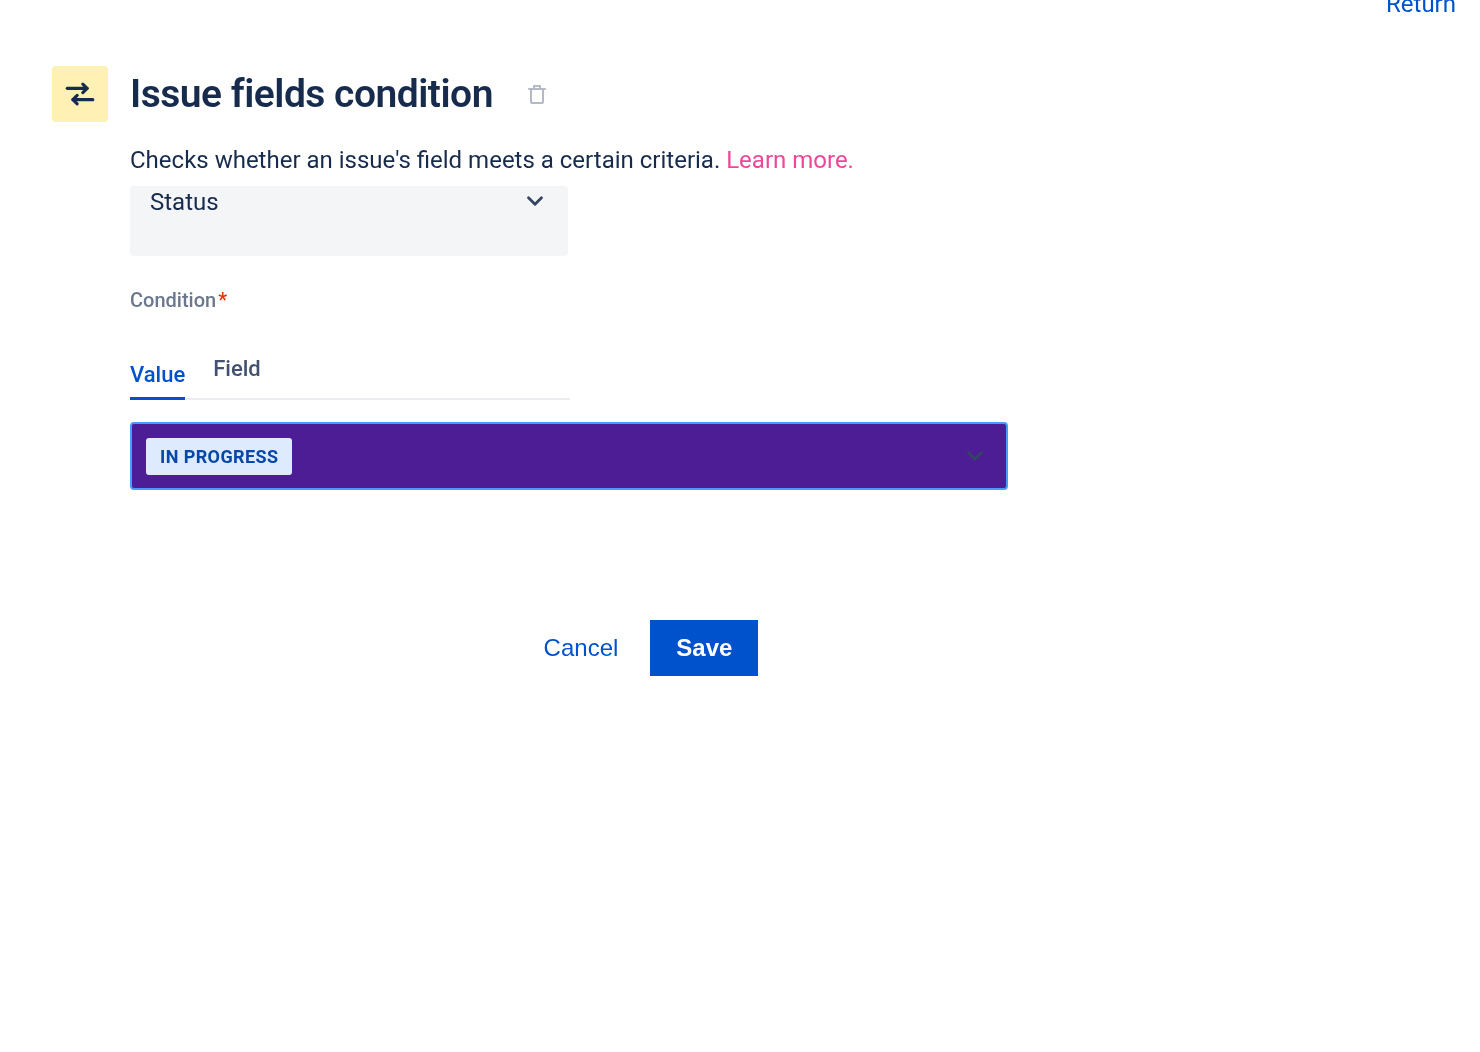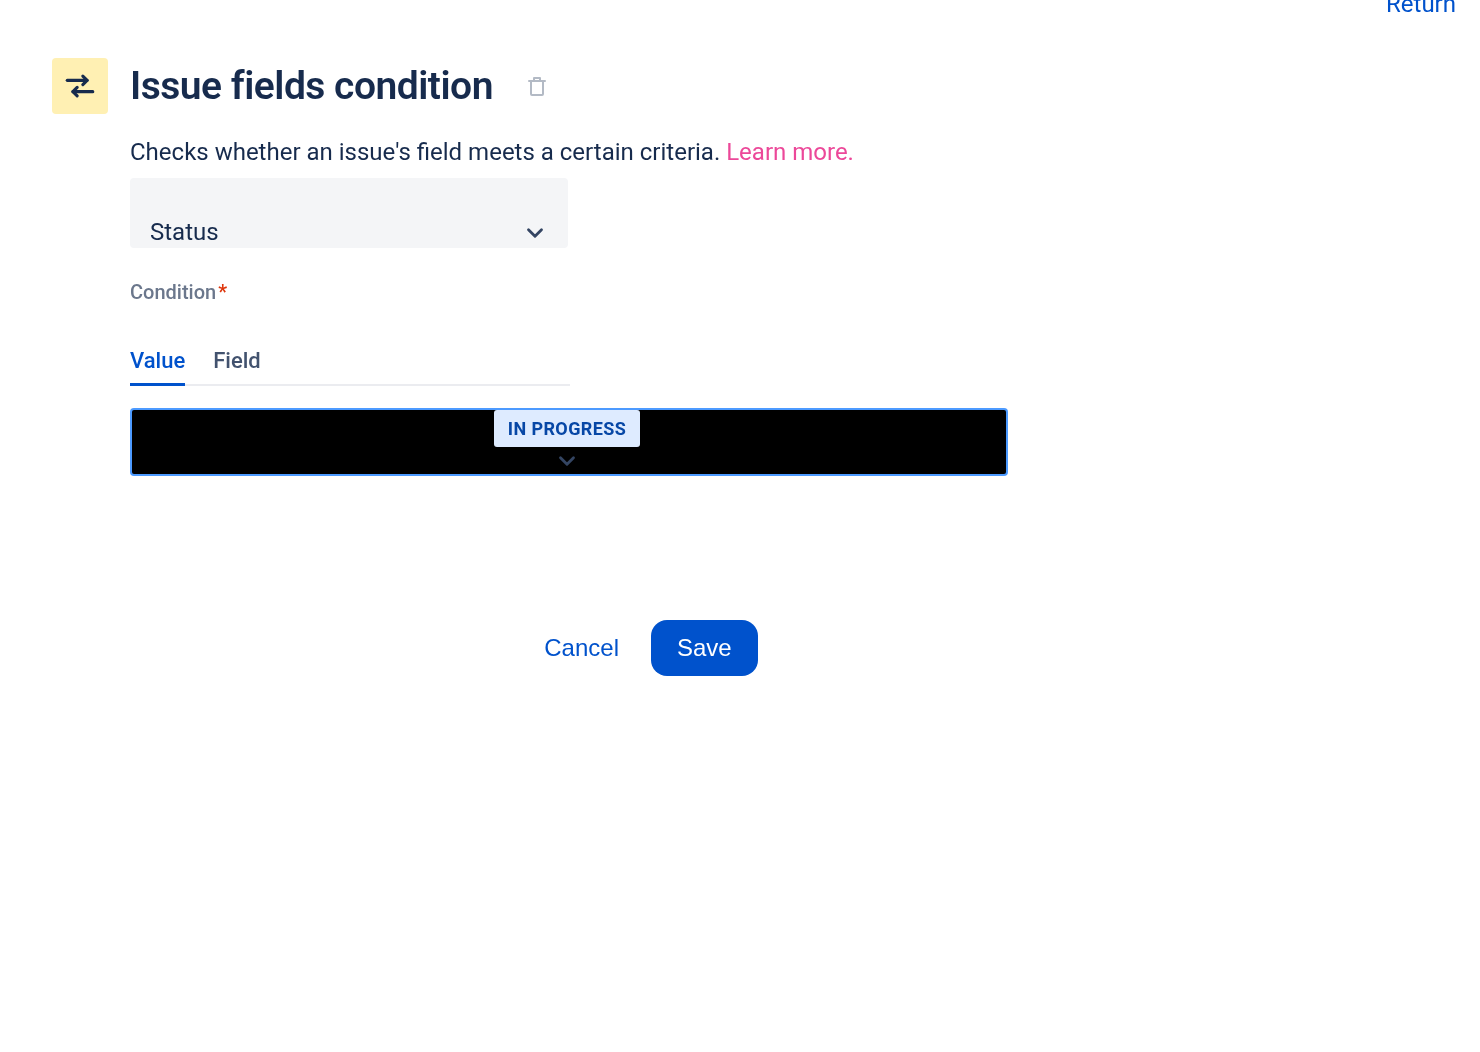--- a/index.html
+++ b/index.html
@@ -16,21 +16,21 @@
   .top-right-link {
     position: absolute;
     top: -10px;
     right: 24px;
     color: #0052cc;
     font-size: 24px;
   }
   .panel {
     position: absolute;
     left: 52px;
-    top: 58px;
+    top: 66px;
     width: 1200px;
   }
   .header-row {
     display: flex;
     align-items: center;
     gap: 22px;
   }
   .header-icon {
     width: 56px;
     height: 56px;
@@ -76,21 +76,21 @@
     margin-left: 2px;
   }
   .select {
     margin-top: 12px;
     width: 438px;
     height: 70px;
     background: #f4f5f7;
     border: 2px solid #f4f5f7;
     border-radius: 4px;
     display: flex;
-    align-items: flex-end;
+    align-items: flex-start;
     justify-content: space-between;
     padding: 0 18px;
     font-size: 24px;
     color: #172b4d;
     cursor: pointer;
   }
   .chevron {
     color: #42526e;
     display: inline-flex;
   }
@@ -105,34 +105,34 @@
     font-size: 22px;
     font-weight: 500;
     padding-bottom: 10px;
     color: #42526e;
     cursor: pointer;
     margin-bottom: -2px;
   }
   .tab.active {
     color: #0052cc;
     border-bottom: 3px solid #0052cc;
+    margin-top: 6px;
   }
   .value-select {
     margin-top: 22px;
     width: 878px;
     height: 68px;
     border: 2px solid #4c9aff;
     border-radius: 4px;
     display: flex;
     align-items: center;
     justify-content: space-between;
     padding: 0 18px 0 14px;
     cursor: pointer;
-    background: #000000;
-    flex-direction: column;
+    background: #4c1d95;
   }
   .status-lozenge {
     background: #deebff;
     color: #0747a6;
     font-size: 18px;
     font-weight: 700;
     padding: 8px 14px;
     border-radius: 3px;
     letter-spacing: 0.4px;
   }
@@ -152,24 +152,24 @@
     background: transparent;
     border: none;
     cursor: pointer;
     padding: 12px 4px;
   }
   .btn-save {
     font-size: 24px;
     color: #fff;
     background: #0052cc;
     border: none;
-    border-radius: 16px;
+    border-radius: 0;
     padding: 14px 26px;
     cursor: pointer;
-    font-weight: 400;
+    font-weight: 700;
   }
 </style>
 </head>
 <body>
 
 <div class="top-right-link">Return</div>
 
 <div class="panel">
 
   <div class="header-row">

